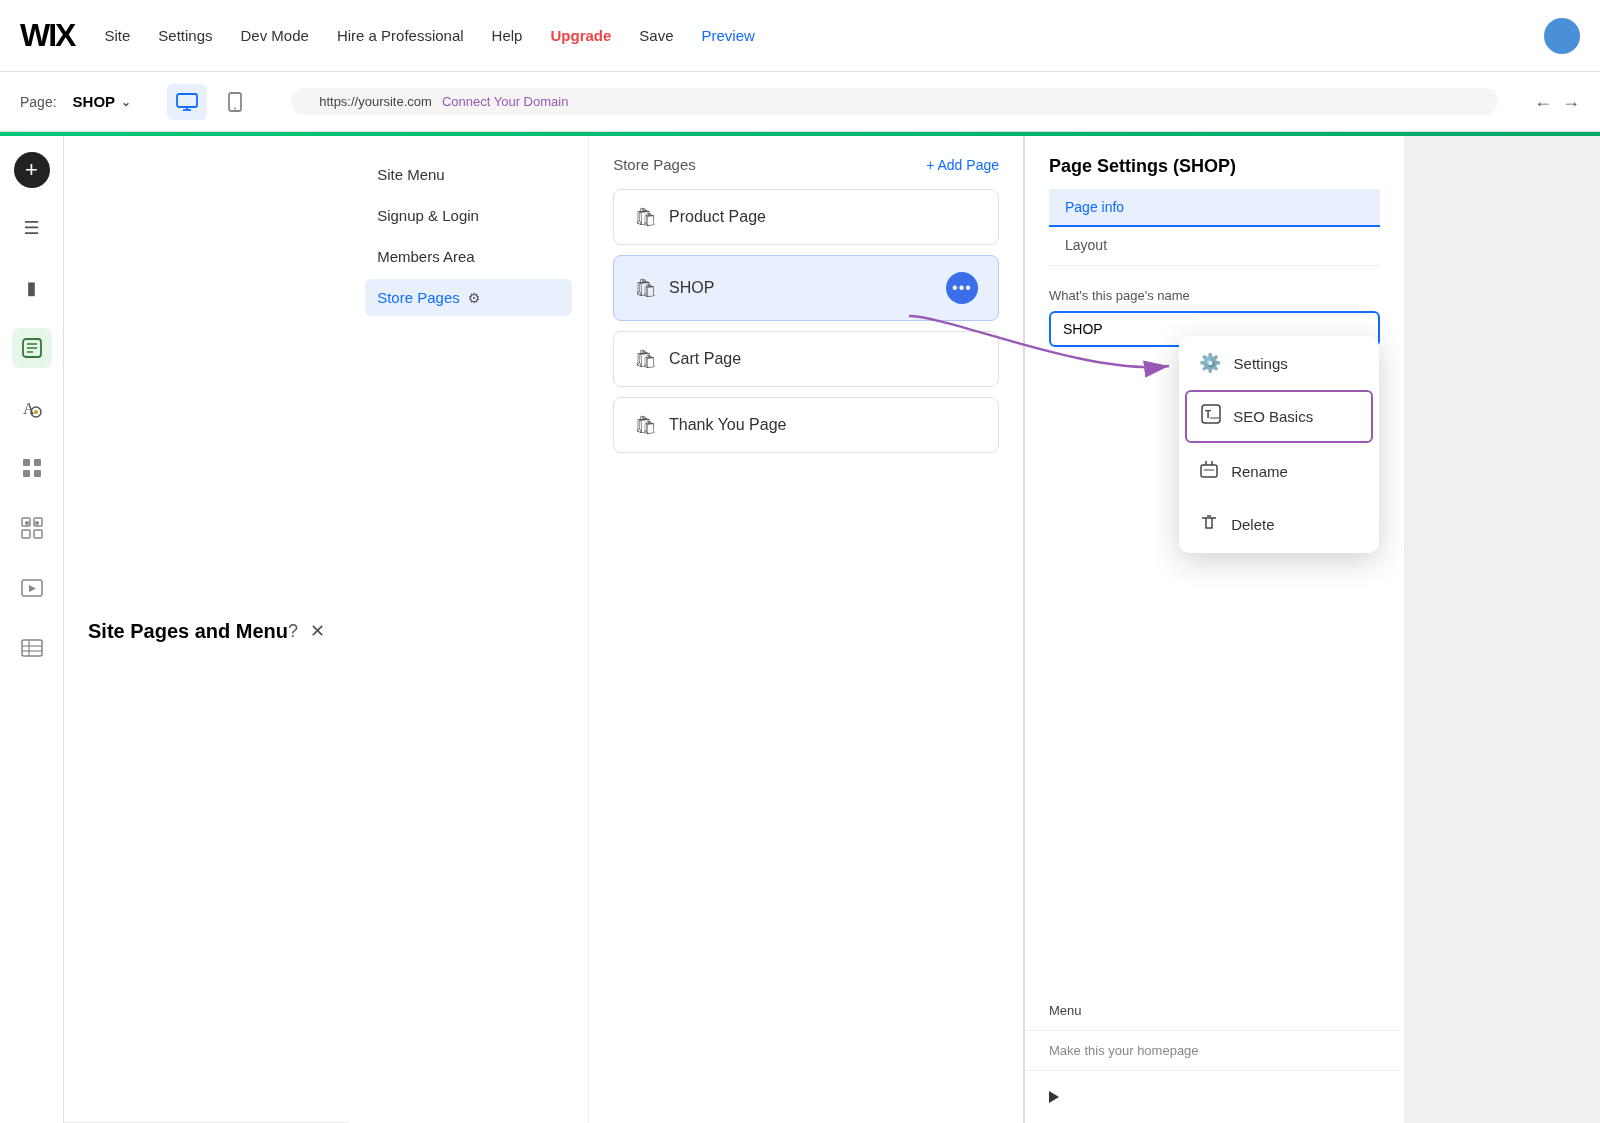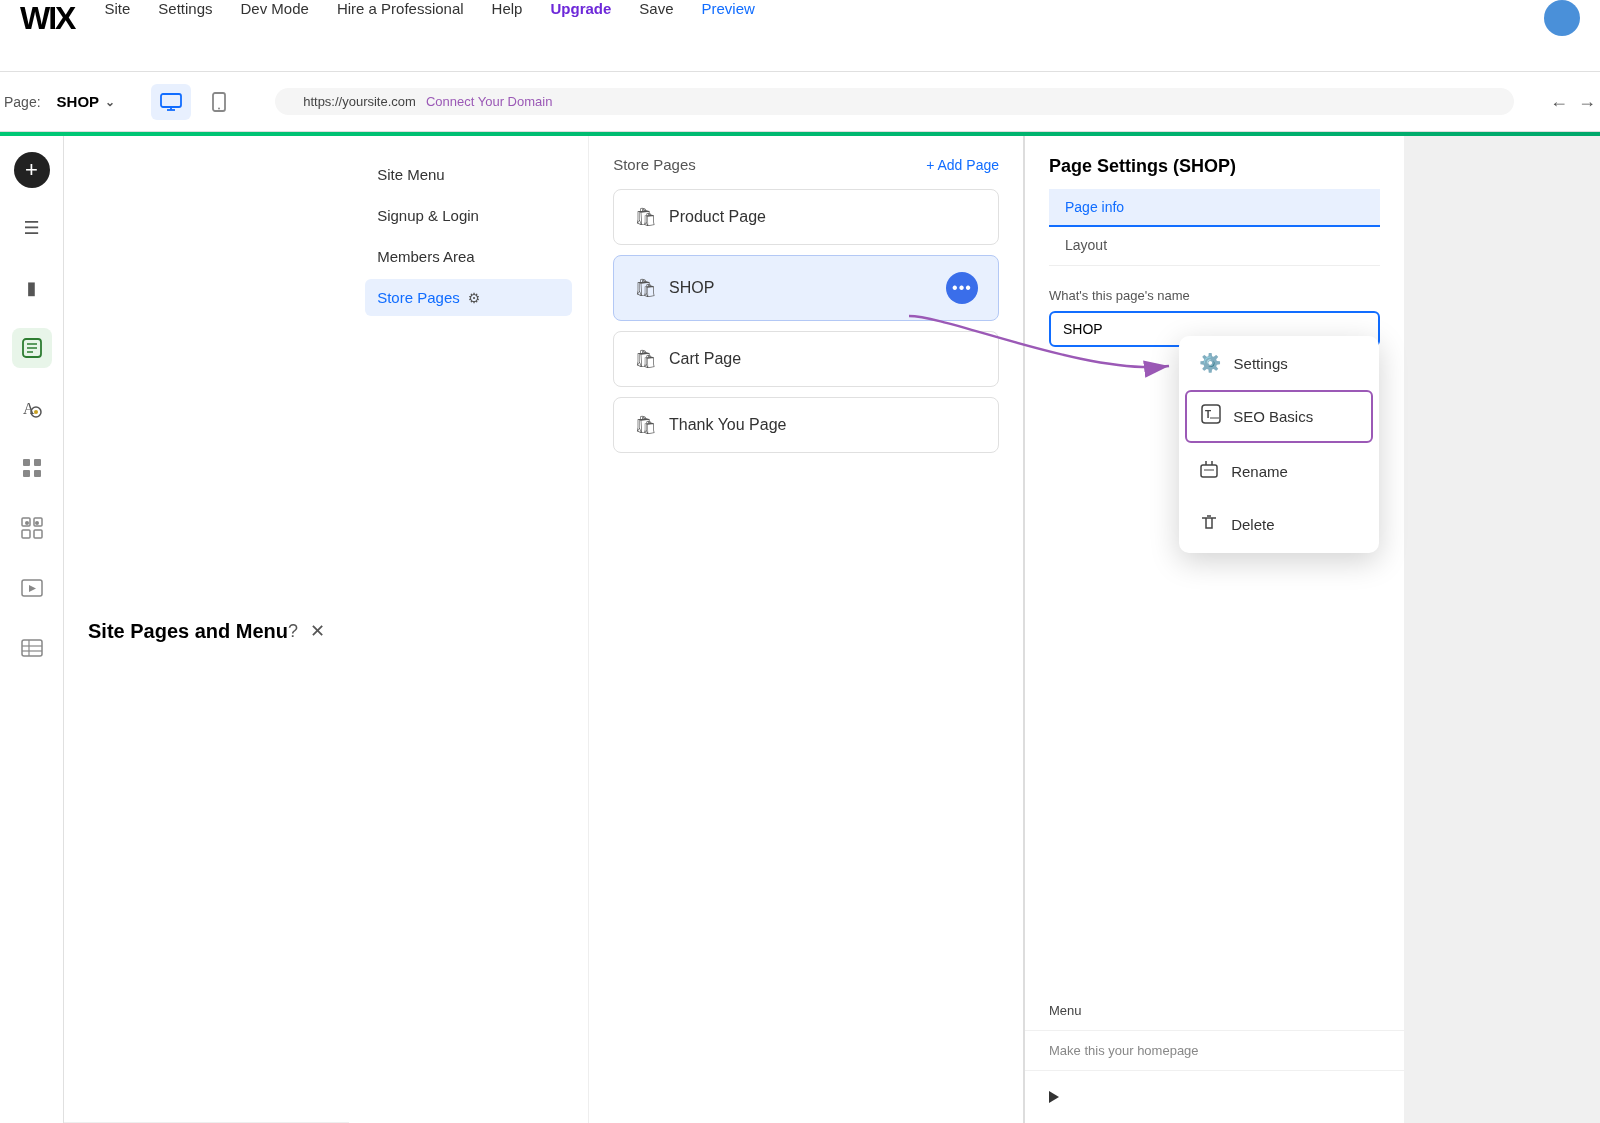--- a/index.html
+++ b/index.html
@@ -1,35 +1,35 @@
 <!DOCTYPE html>
 <html><head>
   <meta charset="utf-8">
   <style>
     * { box-sizing: border-box; margin: 0; padding: 0; }
     body { font-family: -apple-system, BlinkMacSystemFont, 'Segoe UI', Helvetica, Arial, sans-serif; background: #f0f0f0; width: 1600px; height: 1123px; overflow: hidden; }
 
     
     .top-nav {
-      display: flex; align-items: flex-start; background: #fff; height: 72px;
+      display: flex; align-items: center; background: #fff; height: 72px;
       padding: 0 20px; border-bottom: 1px solid #e0e0e0; position: relative; z-index: 100;
     }
     .wix-logo { font-size: 32px; font-weight: 900; color: #000; letter-spacing: -2px; margin-right: 30px; }
     .nav-items { display: flex; align-items: center; gap: 28px; flex: 1; }
     .nav-item { font-size: 15px; color: #333; cursor: pointer; white-space: nowrap; }
     .nav-item.hire { font-size: 15px; color: #333; }
-    .nav-item.upgrade { color: #6d28d9; font-weight: 600; }
+    .nav-item.upgrade { color: #ef4444; font-weight: 600; }
     .nav-item.save { color: #333; font-weight: 500; }
     .nav-item.preview { color: #116dff; font-weight: 500; }
     .avatar { width: 36px; height: 36px; border-radius: 50%; background: #4a90d9; }
 
     
     .page-bar {
       display: flex; align-items: center; background: #fff; height: 60px;
-      padding: 0 4px; border-bottom: 1px solid #ddd; gap: 16px; position: relative; z-index: 99;
+      padding: 0 20px; border-bottom: 1px solid #ddd; gap: 16px; position: relative; z-index: 99;
     }
     .page-label { font-size: 14px; color: #555; }
     .page-selector { display: flex; align-items: center; gap: 6px; font-size: 15px; font-weight: 600; color: #000; cursor: pointer; }
     .chevron-down { font-size: 12px; color: #555; }
     .device-icons { display: flex; gap: 8px; margin-left: 20px; }
     .device-btn { width: 40px; height: 36px; display: flex; align-items: center; justify-content: center; border-radius: 6px; cursor: pointer; border: none; background: transparent; }
     .device-btn.active { background: #e8f0fe; }
     .url-bar { flex: 1; display: flex; align-items: center; background: #f5f5f5; border-radius: 20px; padding: 6px 16px; gap: 10px; margin: 0 20px; }
     .url-text { font-size: 13px; color: #444; margin-left: 12px; }
     .connect-domain { font-size: 13px; color: #9b59b6; font-weight: 500; cursor: pointer; }

